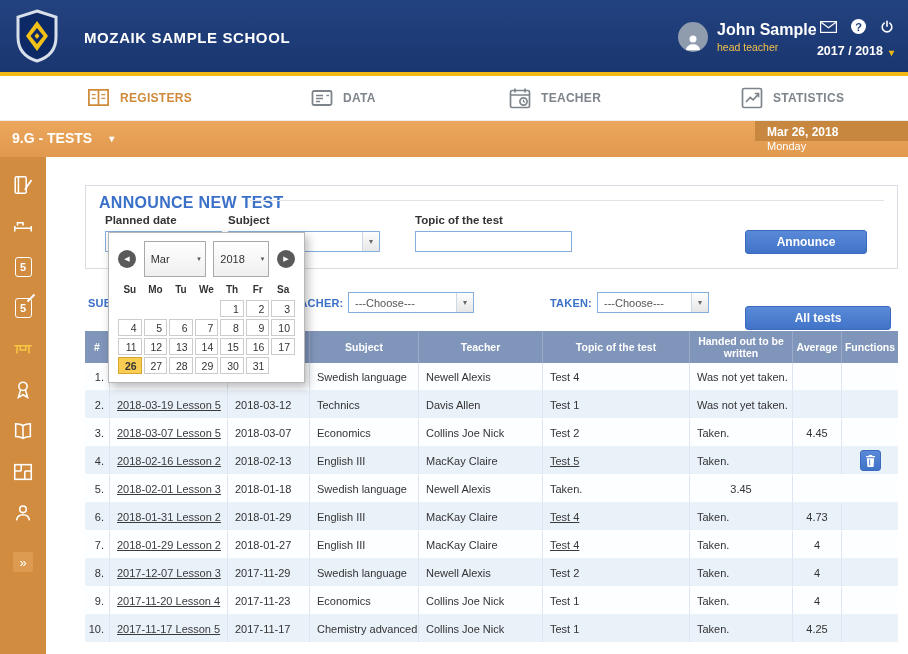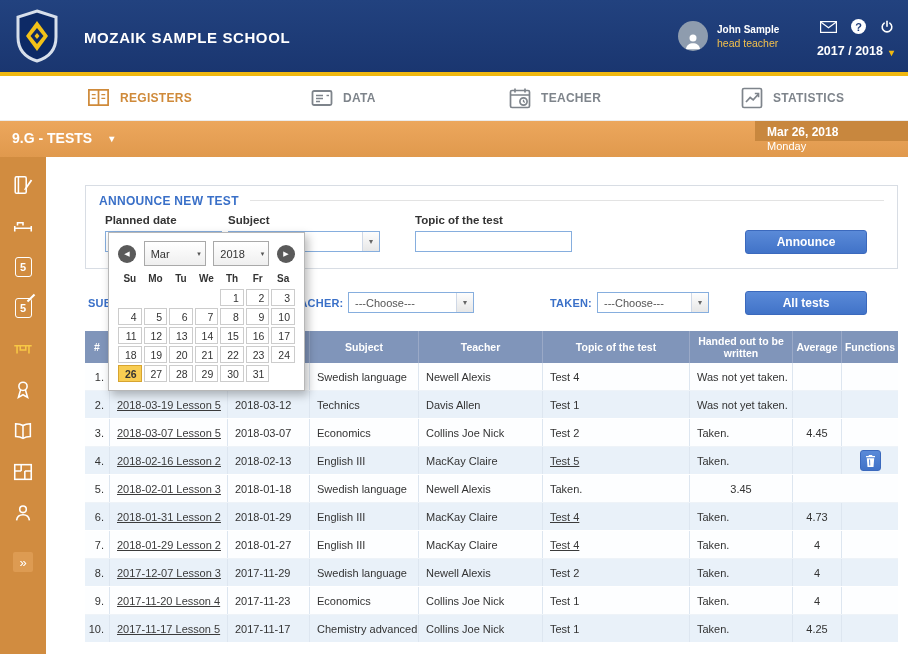--- a/index.html
+++ b/index.html
@@ -7,21 +7,21 @@
   body{width:908px;height:654px;font-family:"Liberation Sans",sans-serif}
   .page{position:relative;width:908px;height:654px;background:#fff;overflow:hidden}
 
   
   .topbar{position:absolute;left:0;top:0;width:908px;height:72px;background:linear-gradient(180deg,#22427f,#1a3670)}
   .yellow-line{position:absolute;left:0;top:72px;width:908px;height:4px;background:#f0b810}
   .logo{position:absolute;left:14px;top:9px}
   .school-name{position:absolute;left:84px;top:29px;color:#fff;font-size:15px;font-weight:bold;letter-spacing:.6px}
   .userbox{position:absolute;left:678px;top:21px;display:flex;gap:9px;align-items:center}
   .avatar{width:30px;height:30px;border-radius:50%;background:#8e9cae;display:flex;align-items:flex-end;justify-content:center;overflow:hidden}
-  .user-name{color:#fff;font-size:10px;font-weight:bold}
+  .user-name{color:#fff;font-size:16px;font-weight:bold}
   .user-role{color:#f3c04c;font-size:10.5px;margin-top:2px}
   .hdr-icons{position:absolute;right:14px;top:19px;display:flex;gap:14px;align-items:center}
   .help-badge{width:15px;height:15px;border-radius:50%;background:#fff;color:#1e3c78;font-size:11px;font-weight:bold;display:flex;align-items:center;justify-content:center}
   .year-select{position:absolute;right:14px;top:44px;color:#fff;font-size:12.5px;font-weight:bold;display:flex;gap:6px;align-items:flex-end;cursor:pointer}
   .year-select .chev{color:#f0b810;font-size:10px}
 
   
   .mainnav{position:absolute;left:0;top:76px;width:908px;height:45px;background:#fff;border-bottom:1px solid #ececec}
   .nav-tab{position:absolute;top:10px;display:flex;align-items:center;gap:9px;font-size:12px;font-weight:bold;color:#7e848b;cursor:pointer;letter-spacing:.3px}
   .nav-tab.active{color:#cf8a3a}
@@ -37,33 +37,33 @@
   
   .sidebar{position:absolute;left:0;top:157px;width:46px;height:497px;background:#d18c40;display:flex;flex-direction:column;align-items:center;padding-top:16px}
   .side-item{width:26px;height:24px;margin-bottom:17px;display:flex;align-items:center;justify-content:center;color:#fff;cursor:pointer;position:relative}
   .side-item.active{color:#f8c845}
   .num-icon{width:17px;height:20px;border:1.7px solid currentColor;border-radius:3px;display:flex;align-items:center;justify-content:center;font-size:11px;font-weight:bold;color:currentColor;position:relative}
   .pencil{position:absolute;right:-5px;top:-2px;width:10px;height:2px;background:currentColor;transform:rotate(-45deg)}
   .expand-btn{margin-top:10px;width:20px;height:20px;background:#dd9b52;color:#fff;display:flex;align-items:center;justify-content:center;font-size:13px;border-radius:2px;cursor:pointer}
 
   
   .announce-card{position:absolute;left:85px;top:185px;width:813px;height:84px;border:1px solid #d8dde4;background:#fff}
-  .announce-title{position:absolute;left:99px;top:194px;color:#3a70c8;font-size:12px;font-weight:bold;letter-spacing:.3px}
+  .announce-title{position:absolute;left:99px;top:194px;color:#3a70c8;font-size:16px;font-weight:bold;letter-spacing:.3px}
   .announce-rule{position:absolute;left:250px;top:200px;width:634px;height:1px;background:#e3e3e3}
   .form-label{position:absolute;top:214px;font-size:11.5px;font-weight:bold;color:#333}
   .lbl-date{left:105px}.lbl-subject{left:228px}.lbl-topic{left:415px}
   .txt-input{position:absolute;top:231px;height:21px;border:1px solid #86aede;background:#fff;font-size:11px;padding:0 5px;font-family:"Liberation Sans",sans-serif}
   .in-date{left:105px;width:117px}
   .in-topic{left:415px;width:157px}
   .sel{position:absolute;height:21px;border:1px solid #86aede;background:#fff;display:flex;align-items:center;justify-content:space-between;font-size:11px;color:#555;padding-left:6px;cursor:pointer}
   .sel .arrow{width:17px;align-self:stretch;display:flex;align-items:center;justify-content:center;color:#666;font-size:8px;border-left:1px solid #cfd8e6;background:linear-gradient(#fdfdfd,#e7e7e7)}
   .sel-subject{left:228px;top:231px;width:152px}
   .btn{position:absolute;background:linear-gradient(180deg,#5a8ad8,#4173c8);color:#fff;font-weight:bold;font-size:12px;border:1px solid #3b69bd;border-radius:3px;display:flex;align-items:center;justify-content:center;cursor:pointer}
   .btn-announce{left:745px;top:230px;width:122px;height:24px}
-  .btn-alltests{left:745px;top:291px;width:122px;height:24px}
+  .btn-alltests{left:745px;top:306px;width:146px;height:24px}
 
   
   .filter-label{position:absolute;top:297px;color:#3a70c8;font-size:11px;font-weight:bold;letter-spacing:.2px}
   .fl-subject{left:88px}.fl-teacher{left:285px}.fl-taken{left:550px}
   .sel-fsubject{left:148px;top:292px;width:130px}
   .sel-fteacher{left:348px;top:292px;width:126px}
   .sel-ftaken{left:597px;top:292px;width:112px}
 
   
   .table{position:absolute;left:85px;top:331px;width:813px}
@@ -77,21 +77,21 @@
   .c:last-child{border-right:none}
   .c-num{justify-content:flex-end;padding-right:5px}
   .c-avg,.c-fn{justify-content:center}
   .tlink{text-decoration:underline;cursor:pointer;color:#3b3b3b}
   .trash-btn{width:21px;height:21px;background:linear-gradient(180deg,#5a8ad8,#4173c8);border:1px solid #3b69bd;border-radius:3px;display:flex;align-items:center;justify-content:center;cursor:pointer}
 
   
   .datepicker{position:absolute;left:108px;top:232px;width:197px;background:#fff;border:1px solid #b7b7b7;box-shadow:3px 4px 9px rgba(0,0,0,.28);padding:8px 9px 6px;z-index:60}
   .dp-head{display:flex;align-items:center;justify-content:space-between;margin-bottom:7px}
   .dp-nav{width:18px;height:18px;border-radius:50%;background:#5a5a5a;color:#fff;font-size:7px;display:flex;align-items:center;justify-content:center;cursor:pointer}
-  .dp-sel{height:25px;border:1px solid #a9a9a9;background:linear-gradient(#fff,#efefef);display:flex;align-items:center;justify-content:space-between;font-size:11px;color:#333;padding-left:6px;cursor:pointer}
+  .dp-sel{height:36px;border:1px solid #a9a9a9;background:linear-gradient(#fff,#efefef);display:flex;align-items:center;justify-content:space-between;font-size:11px;color:#333;padding-left:6px;cursor:pointer}
   .dp-sel .arrow{font-size:7px;color:#555;padding:0 4px}
   .dp-month{width:62px}.dp-year{width:56px}
   .dp-week{display:grid;grid-template-columns:repeat(7,1fr);gap:2px;margin-bottom:2px}
   .dp-dow{font-size:10px;font-weight:bold;color:#333;text-align:center;padding-bottom:3px}
   .dp-cell{height:17px;border:1px solid #ccc;background:#fff;font-size:10.5px;color:#333;display:flex;align-items:center;justify-content:flex-end;padding-right:4px;cursor:pointer}
   .dp-cell.empty{border:none;cursor:default}
   .dp-cell.sel{background:#f8cd52;border-color:#d7a430;font-weight:bold}
 
   svg{display:block}
 </style>
@@ -511,29 +511,20 @@
     <div class="dp-week">
       <span class="dp-cell">11</span>
       <span class="dp-cell">12</span>
       <span class="dp-cell">13</span>
       <span class="dp-cell">14</span>
       <span class="dp-cell">15</span>
       <span class="dp-cell">16</span>
       <span class="dp-cell">17</span>
     </div>
     <div class="dp-week">
-      <span class="dp-cell">18</span>
-      <span class="dp-cell">19</span>
-      <span class="dp-cell">20</span>
-      <span class="dp-cell">21</span>
-      <span class="dp-cell">22</span>
-      <span class="dp-cell">23</span>
-      <span class="dp-cell">24</span>
-    </div>
-    <div class="dp-week">
       <span class="dp-cell">25</span>
       <span class="dp-cell sel">26</span>
       <span class="dp-cell">27</span>
       <span class="dp-cell">28</span>
       <span class="dp-cell">29</span>
       <span class="dp-cell">30</span>
       <span class="dp-cell">31</span>
     </div>
   </div>
 

